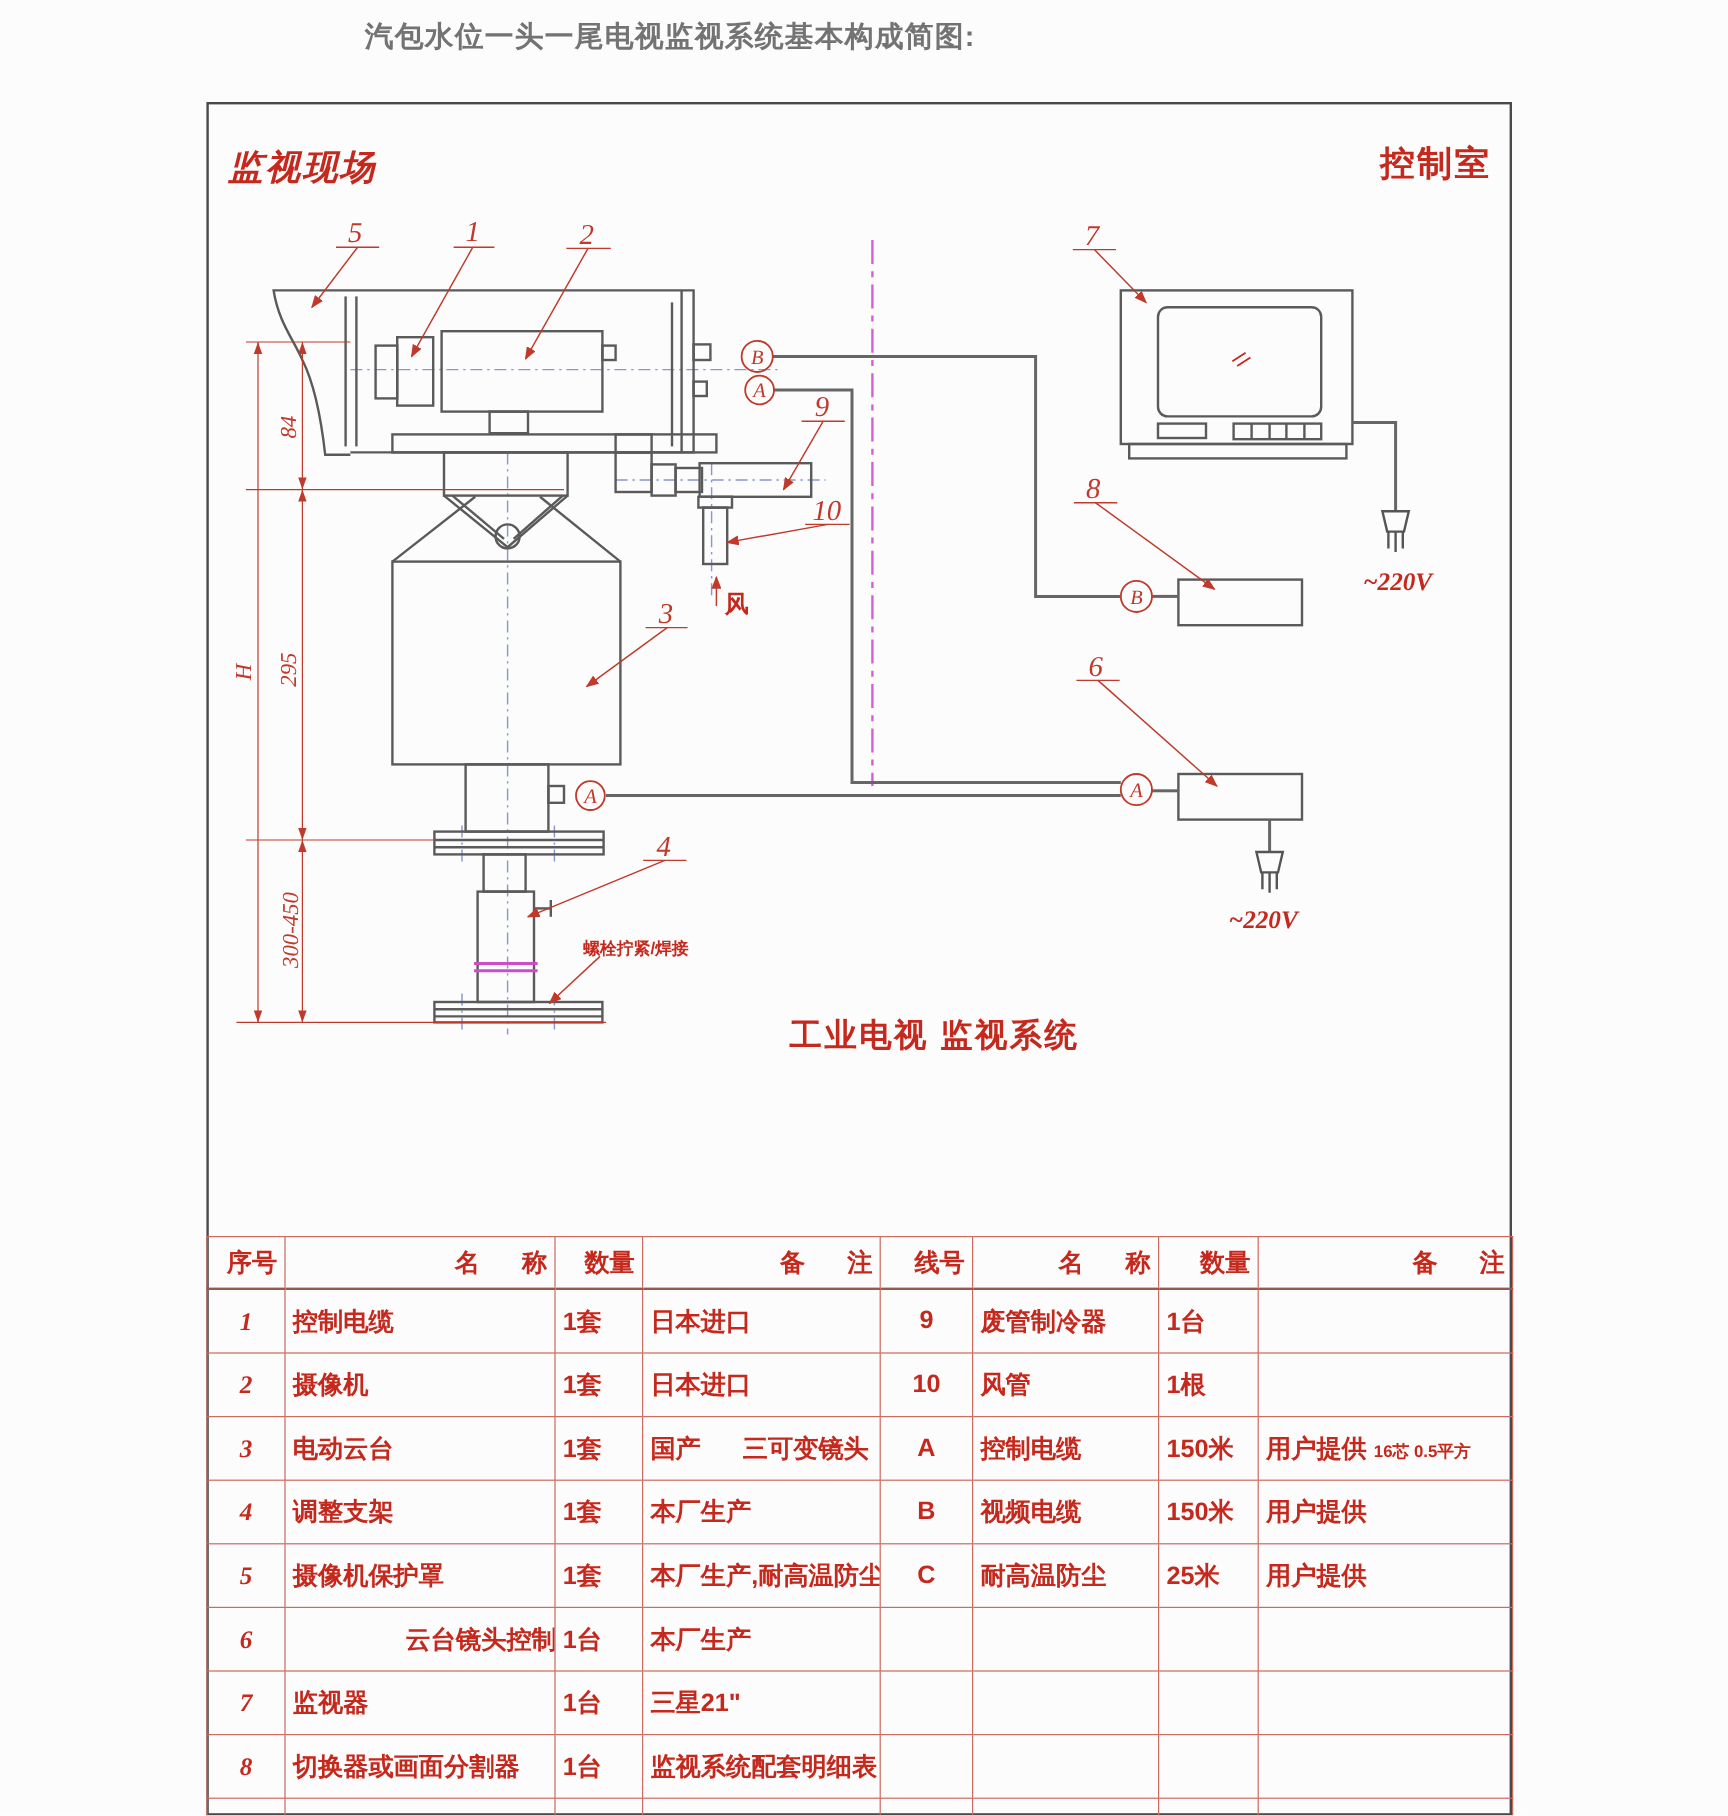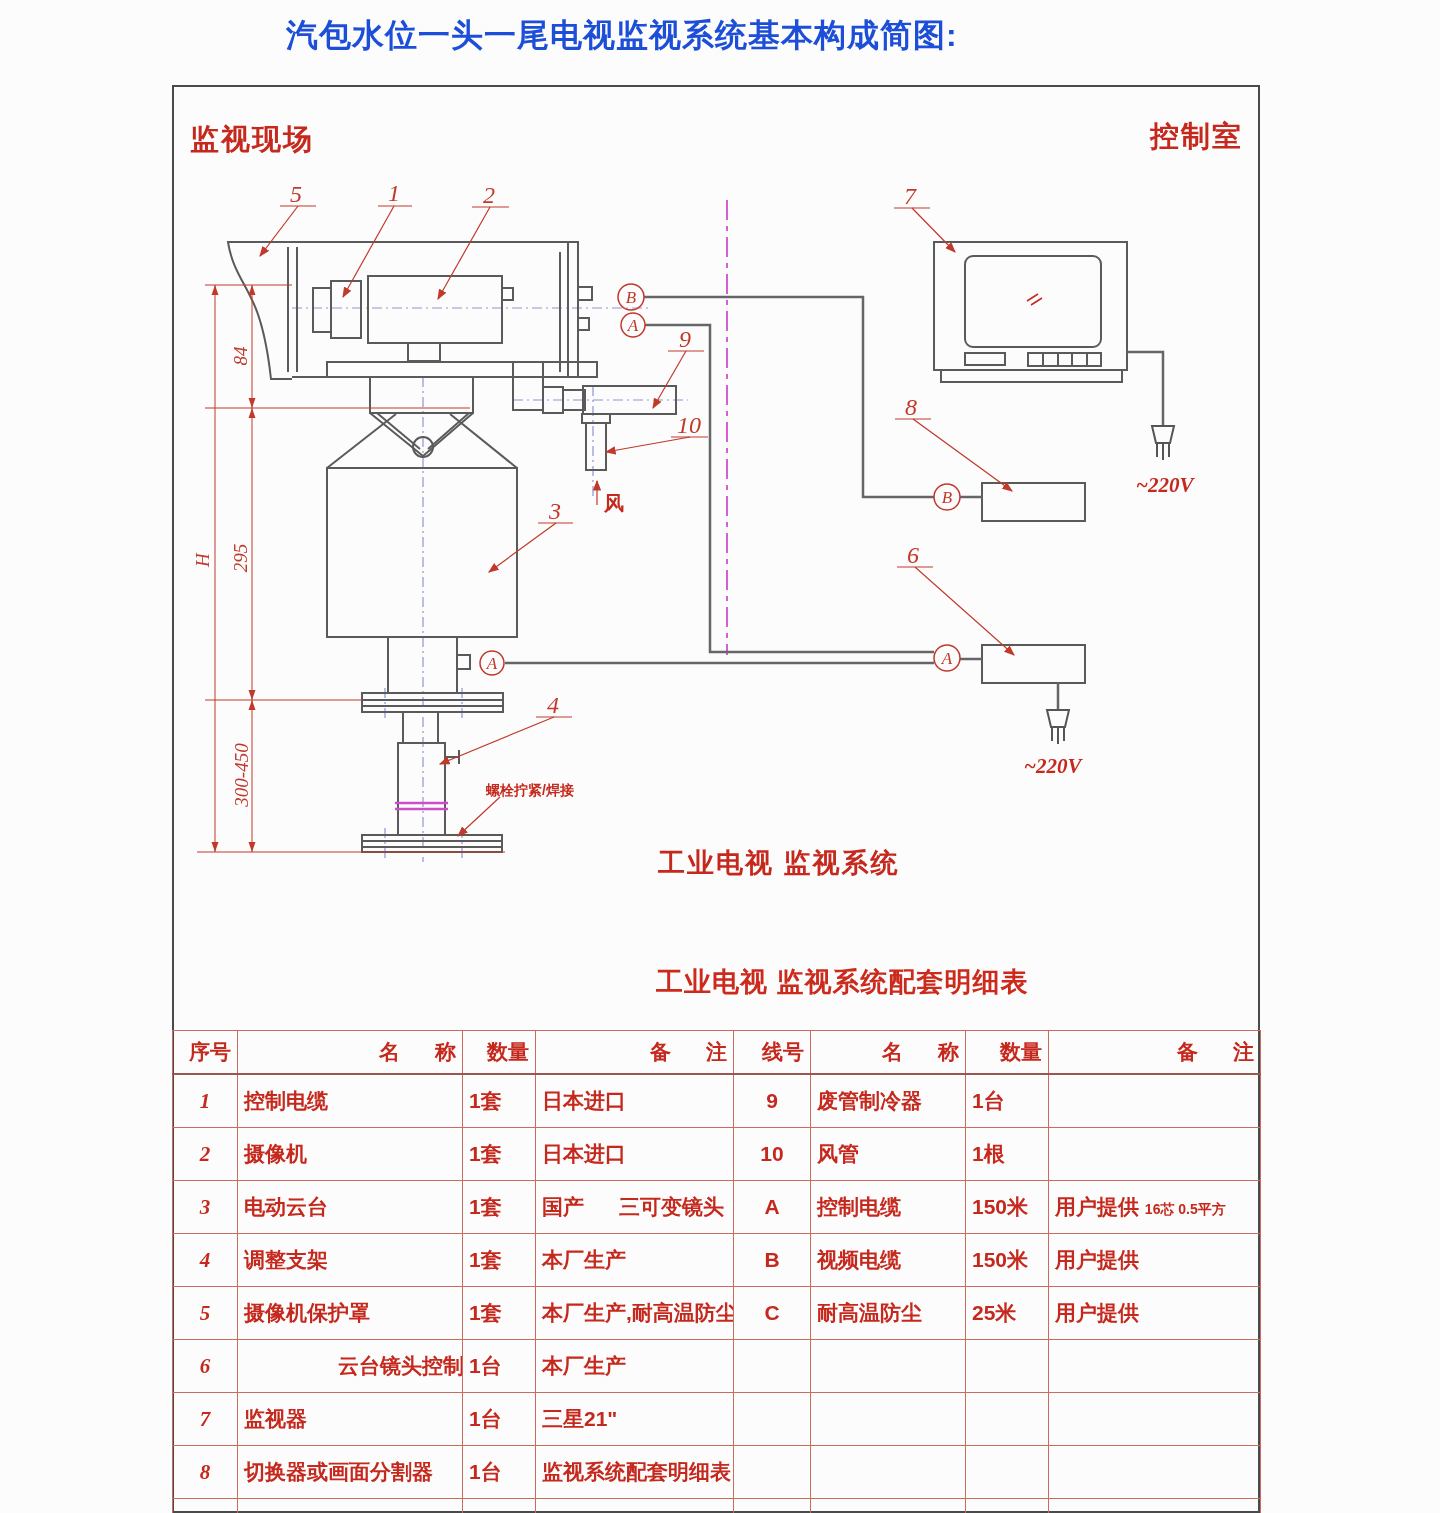--- a/index.html
+++ b/index.html
@@ -1,23 +1,23 @@
 <!DOCTYPE html>
 <html><head>
 <meta charset="utf-8">
 <style>
   html,body{margin:0;padding:0;background:#ffffff;}
   .canvas{position:relative;width:1440px;height:1513px;background:#fcfcfc;overflow:hidden;
           font-family:"Liberation Sans",sans-serif;}
-  .doc-title{position:absolute;left:286px;top:14px;margin:0;font-size:32px;font-weight:bold;
-             color:#1d4ed8;letter-spacing:1px;}
+  .doc-title{position:absolute;left:304px;top:14px;margin:0;font-size:24px;font-weight:bold;
+             color:#737373;letter-spacing:1px;}
   .frame{position:absolute;left:172px;top:85px;width:1088px;height:1428px;
          border:2px solid #4a4a4a;box-sizing:border-box;}
   .zone-label{position:absolute;font-size:29px;font-weight:bold;color:#c5281c;letter-spacing:2px;}
-  .site{left:190px;top:120px;}
+  .site{left:190px;top:120px;font-style:italic;}
   .control{left:1150px;top:117px;}
   svg.drawing{position:absolute;left:0;top:0;}
   .table-title{position:absolute;left:656px;top:964px;font-size:27px;font-weight:bold;
                color:#cb2a1c;letter-spacing:1px;}
   table.parts{position:absolute;left:172px;top:1030px;width:1088px;border-collapse:collapse;
               table-layout:fixed;}
   .parts th,.parts td{border:1px solid #cb6a5e;color:#c5281c;font-weight:bold;font-size:21px;
               padding:0 6px;white-space:pre;overflow:hidden;}
   .parts th{height:42px;text-align:right;border-bottom:2px solid #99584e;background:transparent;}
   .parts td{height:52px;}
@@ -229,21 +229,20 @@
       <text class="callout" x="907" y="563">6</text>
     </g>
 
     <text class="red-note" x="604" y="510" font-size="20">风</text>
     <text class="red-note" x="486" y="795" font-size="14">螺栓拧紧/焊接</text>
     <text class="volt" x="1136" y="492">~220V</text>
     <text class="volt" x="1024" y="773">~220V</text>
     <text class="red-note" x="658" y="872" font-size="27" letter-spacing="2">工业电视 监视系统</text>
   </svg>
 
-  <div class="table-title">工业电视 监视系统配套明细表</div>
 
   <table class="parts">
     <colgroup>
       <col style="width:65px">
         <col style="width:225px">
         <col style="width:73px">
         <col style="width:198px">
       <col style="width:77px">
         <col style="width:155px">
         <col style="width:83px">

